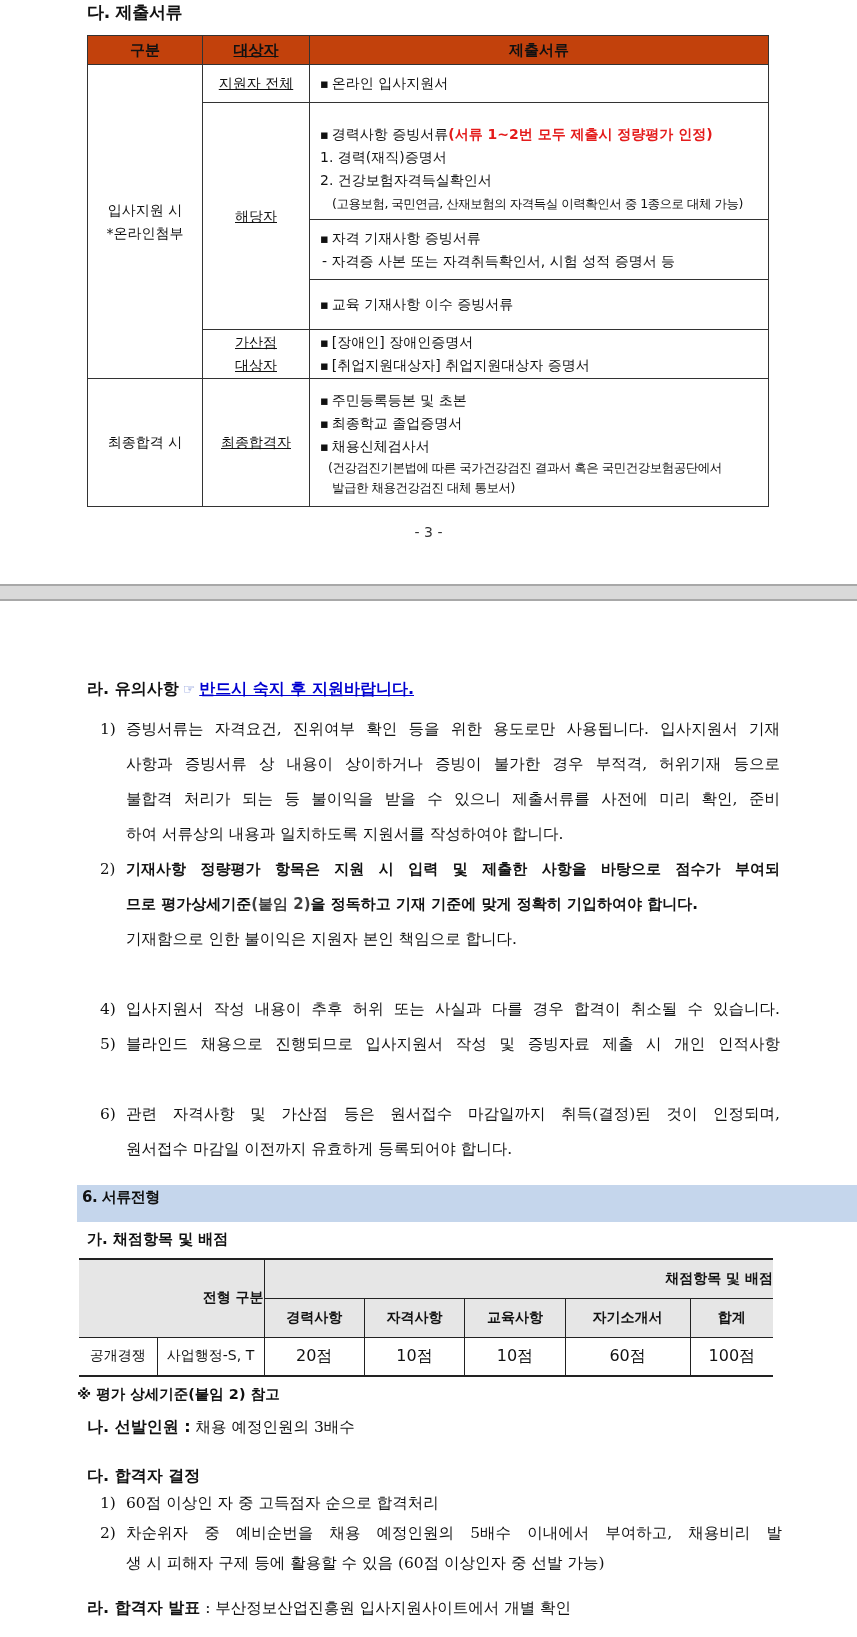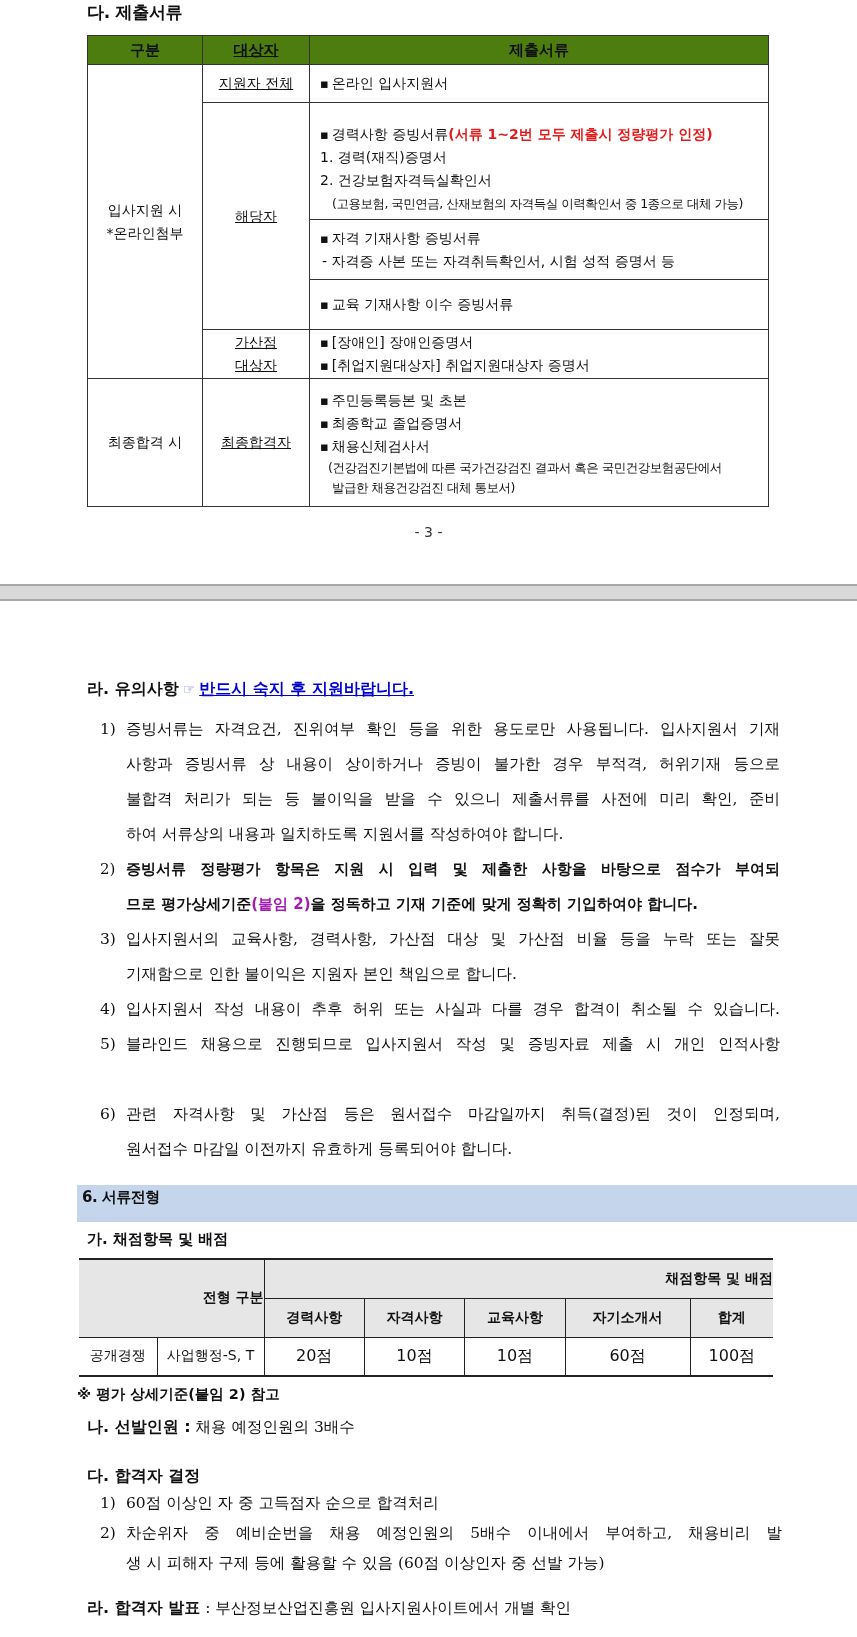--- a/index.html
+++ b/index.html
@@ -6,21 +6,21 @@
   html, body { width: 857px; height: 1637px; background: #fff; overflow: hidden; }
   body { position: relative; font-family: "DejaVu Sans", "Liberation Sans", sans-serif; color: #111; }
 
   .abs { position: absolute; }
 
   
   .h-title { left: 87px; top: 1px; font-size: 17px; font-weight: bold; letter-spacing: -0.3px; }
 
   table.docs { position: absolute; left: 87px; top: 35px; width: 682px; border-collapse: collapse; font-size: 14px; }
   table.docs td, table.docs th { border: 1.5px solid #333; vertical-align: middle; }
-  table.docs th { background: #4d7c0f; height: 29px; font-weight: bold; font-size: 15px; }
+  table.docs th { background: #c2410c; height: 29px; font-weight: bold; font-size: 15px; }
   table.docs .c1 { width: 115px; text-align: center; line-height: 23px; }
   table.docs .c2 { width: 107px; text-align: center; line-height: 23px; text-decoration: underline; }
   table.docs .c3 { padding: 4px 10px; line-height: 23px; }
   .bul::before { content: "\25AA"; margin-right: 3px; font-size: 13px; }
   .red { color: #e41b1b; font-weight: bold; }
   .small { font-size: 12.5px; letter-spacing: -0.5px; }
 
   .pagenum { left: 0; width: 857px; top: 524px; text-align: center; font-size: 14px; color: #333; }
 
   .divider { left: 0; top: 584px; width: 857px; height: 17px; background: #d9d9d9; border-top: 2px solid #a8a8a8; border-bottom: 2px solid #a8a8a8; }
@@ -28,21 +28,21 @@
   
   .ra-title { left: 87px; top: 679px; font-size: 16px; font-weight: bold; }
   .ra-title .link { color: #0000d0; text-decoration: underline; font-weight: bold; }
   .ra-title .hand { color: #6a7fd0; font-weight: normal; font-size: 14px; margin: 0 4px; }
 
   .para { left: 100px; width: 680px; font-family: "DejaVu Serif", "Liberation Serif", serif; font-size: 15.5px; line-height: 35px; }
   .para .num { display: inline-block; width: 26px; }
   .para .cont { padding-left: 26px; text-align: justify; text-align-last: justify; }
   .para .last { text-align-last: left; }
   .para .b { font-weight: bold; font-family: "DejaVu Sans", "Liberation Sans", sans-serif; font-size: 15px; }
-  .blue { color: #a21caf; }
+  .blue { color: #404040; }
 
   .sec-bar { left: 77px; top: 1185px; width: 816px; height: 37px; background: #c5d6ec; font-size: 15px; font-weight: bold; padding: 3px 5px; letter-spacing: -0.5px; }
 
   .sub { left: 87px; font-size: 15px; font-weight: bold; }
 
   table.score { position: absolute; left: 79px; top: 1258px; width: 694px; border-collapse: collapse; font-size: 14px; text-align: center; }
   table.score th { background: #e6e6e6; font-weight: bold; border: 1px solid #222; height: 39px; }
   table.score td { border: 1px solid #222; height: 39px; }
   table.score tr:first-child th { border-top: 2px solid #222; text-align: right; }
   table.score tr:last-child td { border-bottom: 2px solid #222; }
@@ -127,26 +127,25 @@
 </div>
 
 <div class="abs para" style="top:712px">
   <div class="cont" style="padding-left:0"><span class="num">1)</span><span>증빙서류는 자격요건, 진위여부 확인 등을 위한 용도로만 사용됩니다. 입사지원서 기재</span></div>
   <div class="cont">사항과 증빙서류 상 내용이 상이하거나 증빙이 불가한 경우 부적격, 허위기재 등으로</div>
   <div class="cont">불합격 처리가 되는 등 불이익을 받을 수 있으니 제출서류를 사전에 미리 확인, 준비</div>
   <div class="cont last">하여 서류상의 내용과 일치하도록 지원서를 작성하여야 합니다.</div>
 </div>
 
 <div class="abs para" style="top:852px">
-  <div class="cont b" style="padding-left:0"><span class="num" style="font-weight:normal;font-family:'DejaVu Serif',serif">2)</span><span>증빙서류 정량평가 항목은 지원 시 입력 및 제출한 사항을 바탕으로 점수가 부여되</span></div>
+  <div class="cont b" style="padding-left:0"><span class="num" style="font-weight:normal;font-family:'DejaVu Serif',serif">2)</span><span>기재사항 정량평가 항목은 지원 시 입력 및 제출한 사항을 바탕으로 점수가 부여되</span></div>
   <div class="cont b last"><span>므로 평가상세기준</span><span class="blue">(붙임 2)</span><span>을 정독하고 기재 기준에 맞게 정확히 기입하여야 합니다.</span></div>
 </div>
 
 <div class="abs para" style="top:922px">
-  <div class="cont" style="padding-left:0"><span class="num">3)</span><span>입사지원서의 교육사항, 경력사항, 가산점 대상 및 가산점 비율 등을 누락 또는 잘못</span></div>
   <div class="cont last">기재함으로 인한 불이익은 지원자 본인 책임으로 합니다.</div>
 </div>
 
 <div class="abs para" style="top:992px">
   <div class="cont" style="padding-left:0"><span class="num">4)</span><span>입사지원서 작성 내용이 추후 허위 또는 사실과 다를 경우 합격이 취소될 수 있습니다.</span></div>
 </div>
 
 <div class="abs para" style="top:1027px">
   <div class="cont" style="padding-left:0"><span class="num">5)</span><span>블라인드 채용으로 진행되므로 입사지원서 작성 및 증빙자료 제출 시 개인 인적사항</span></div>
 </div>

